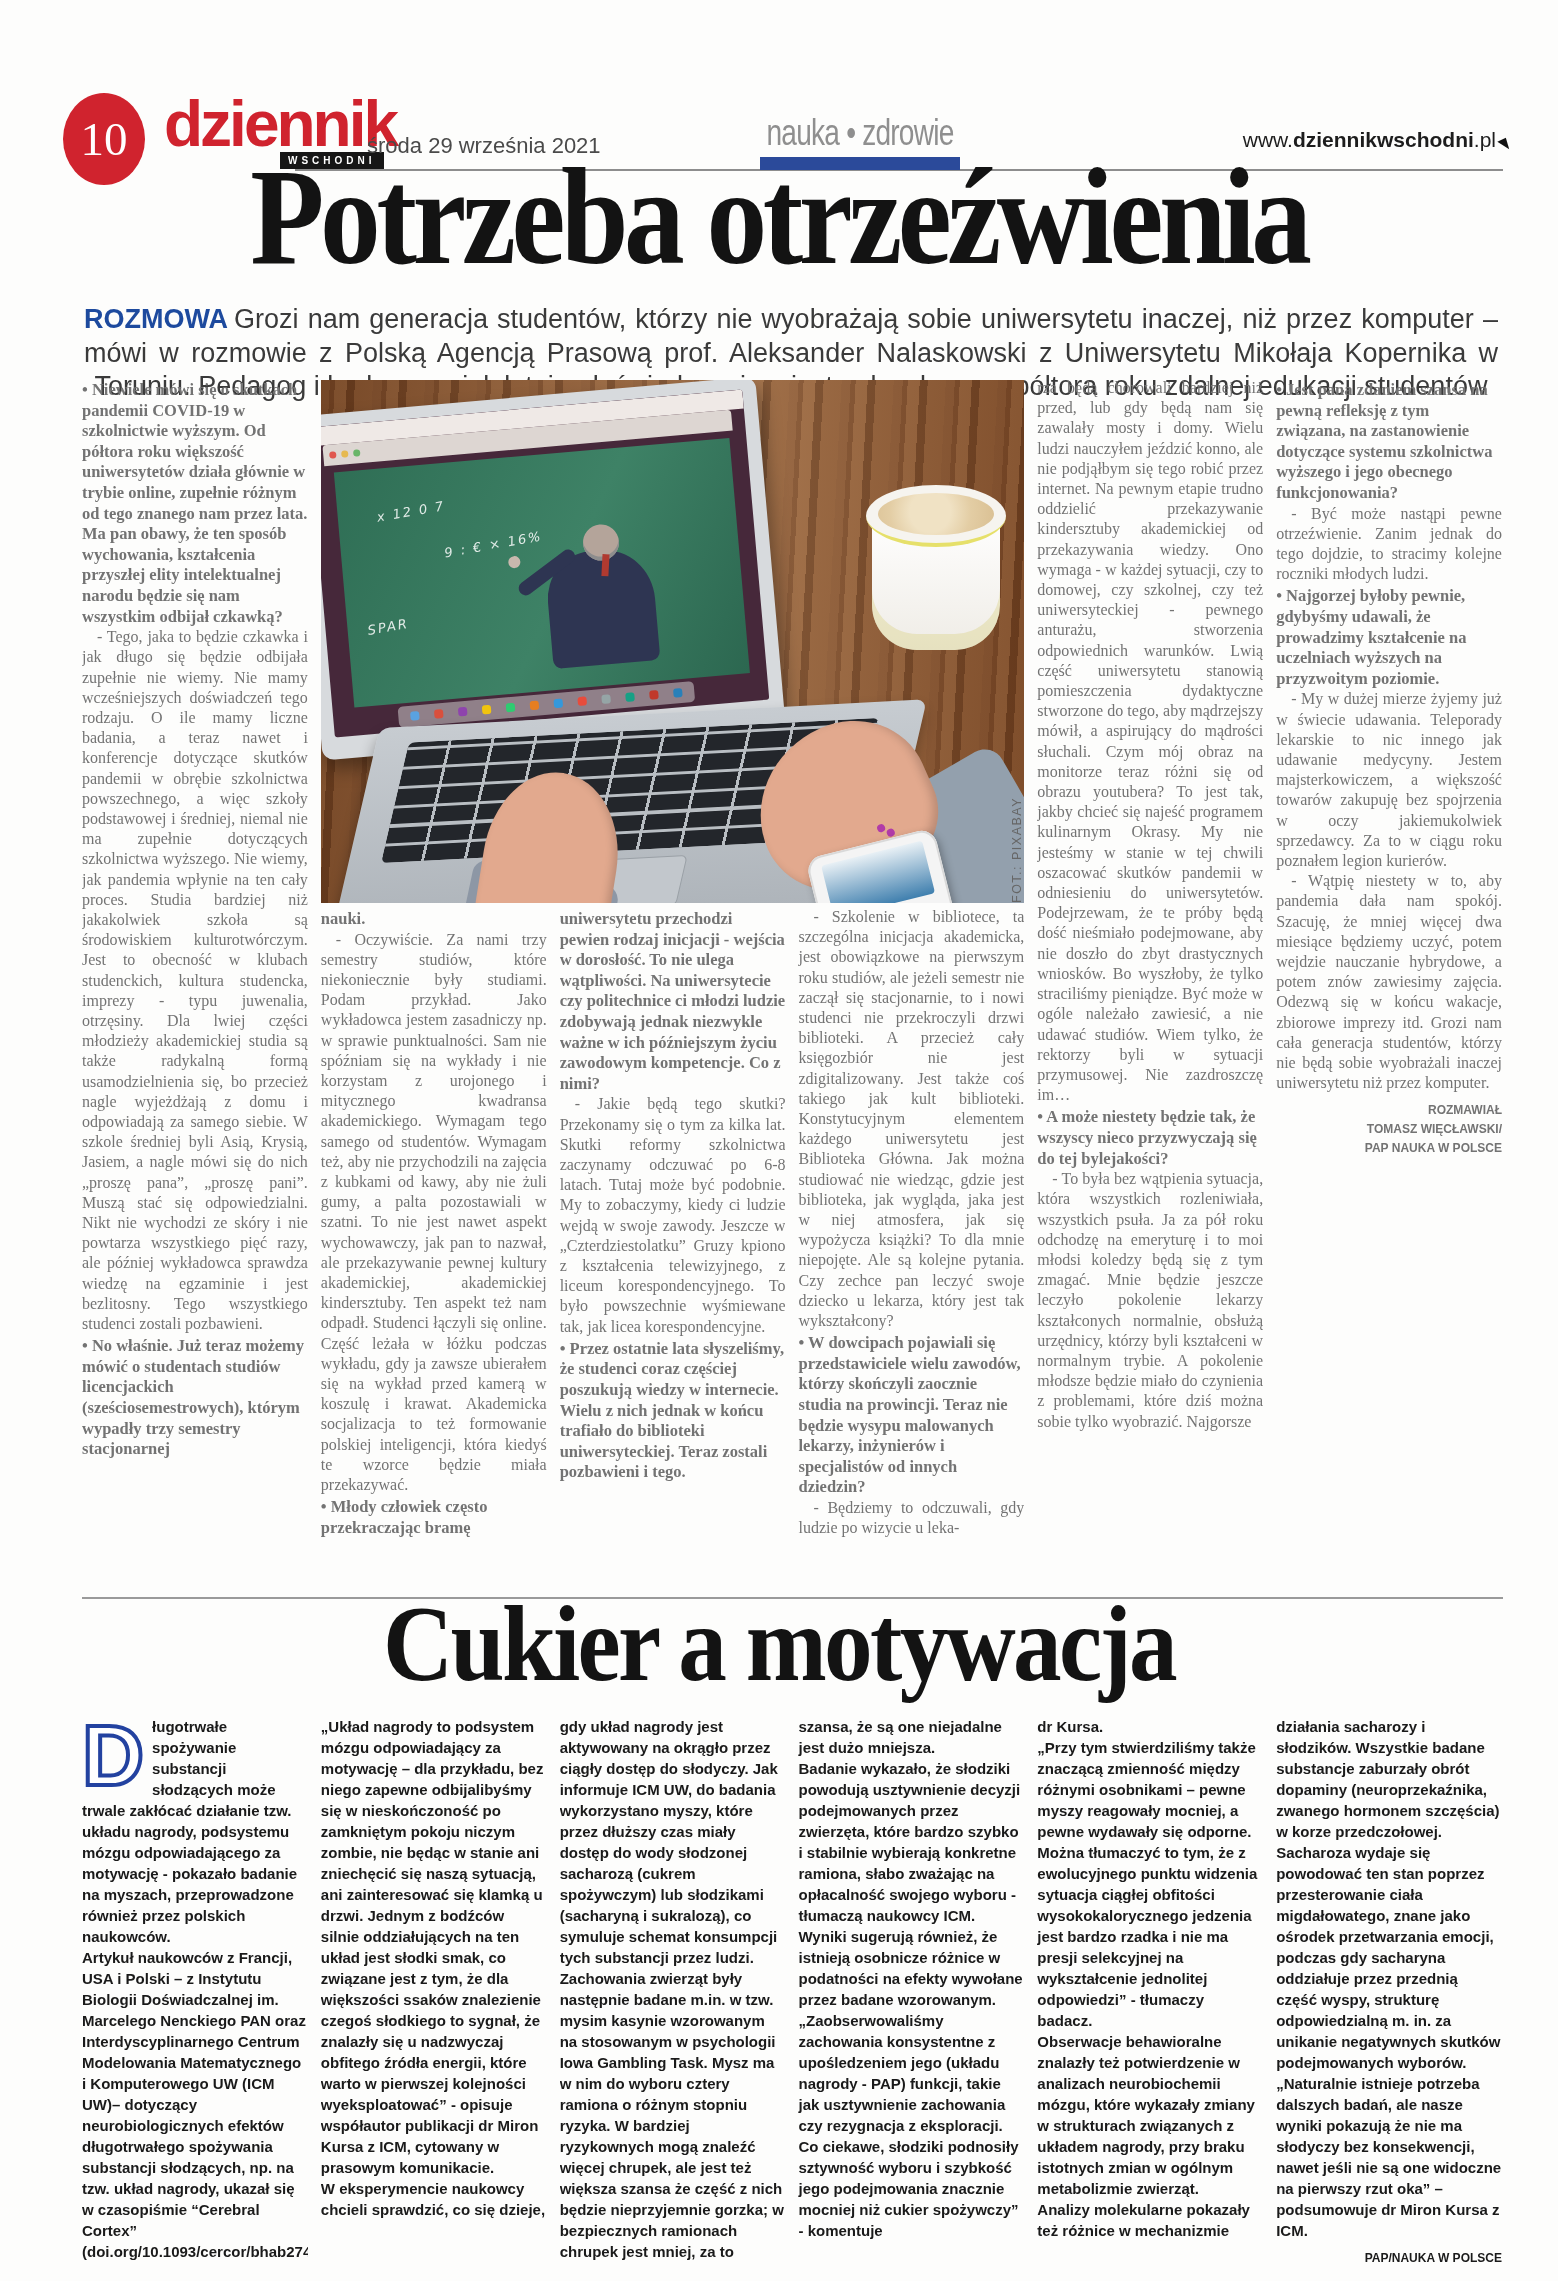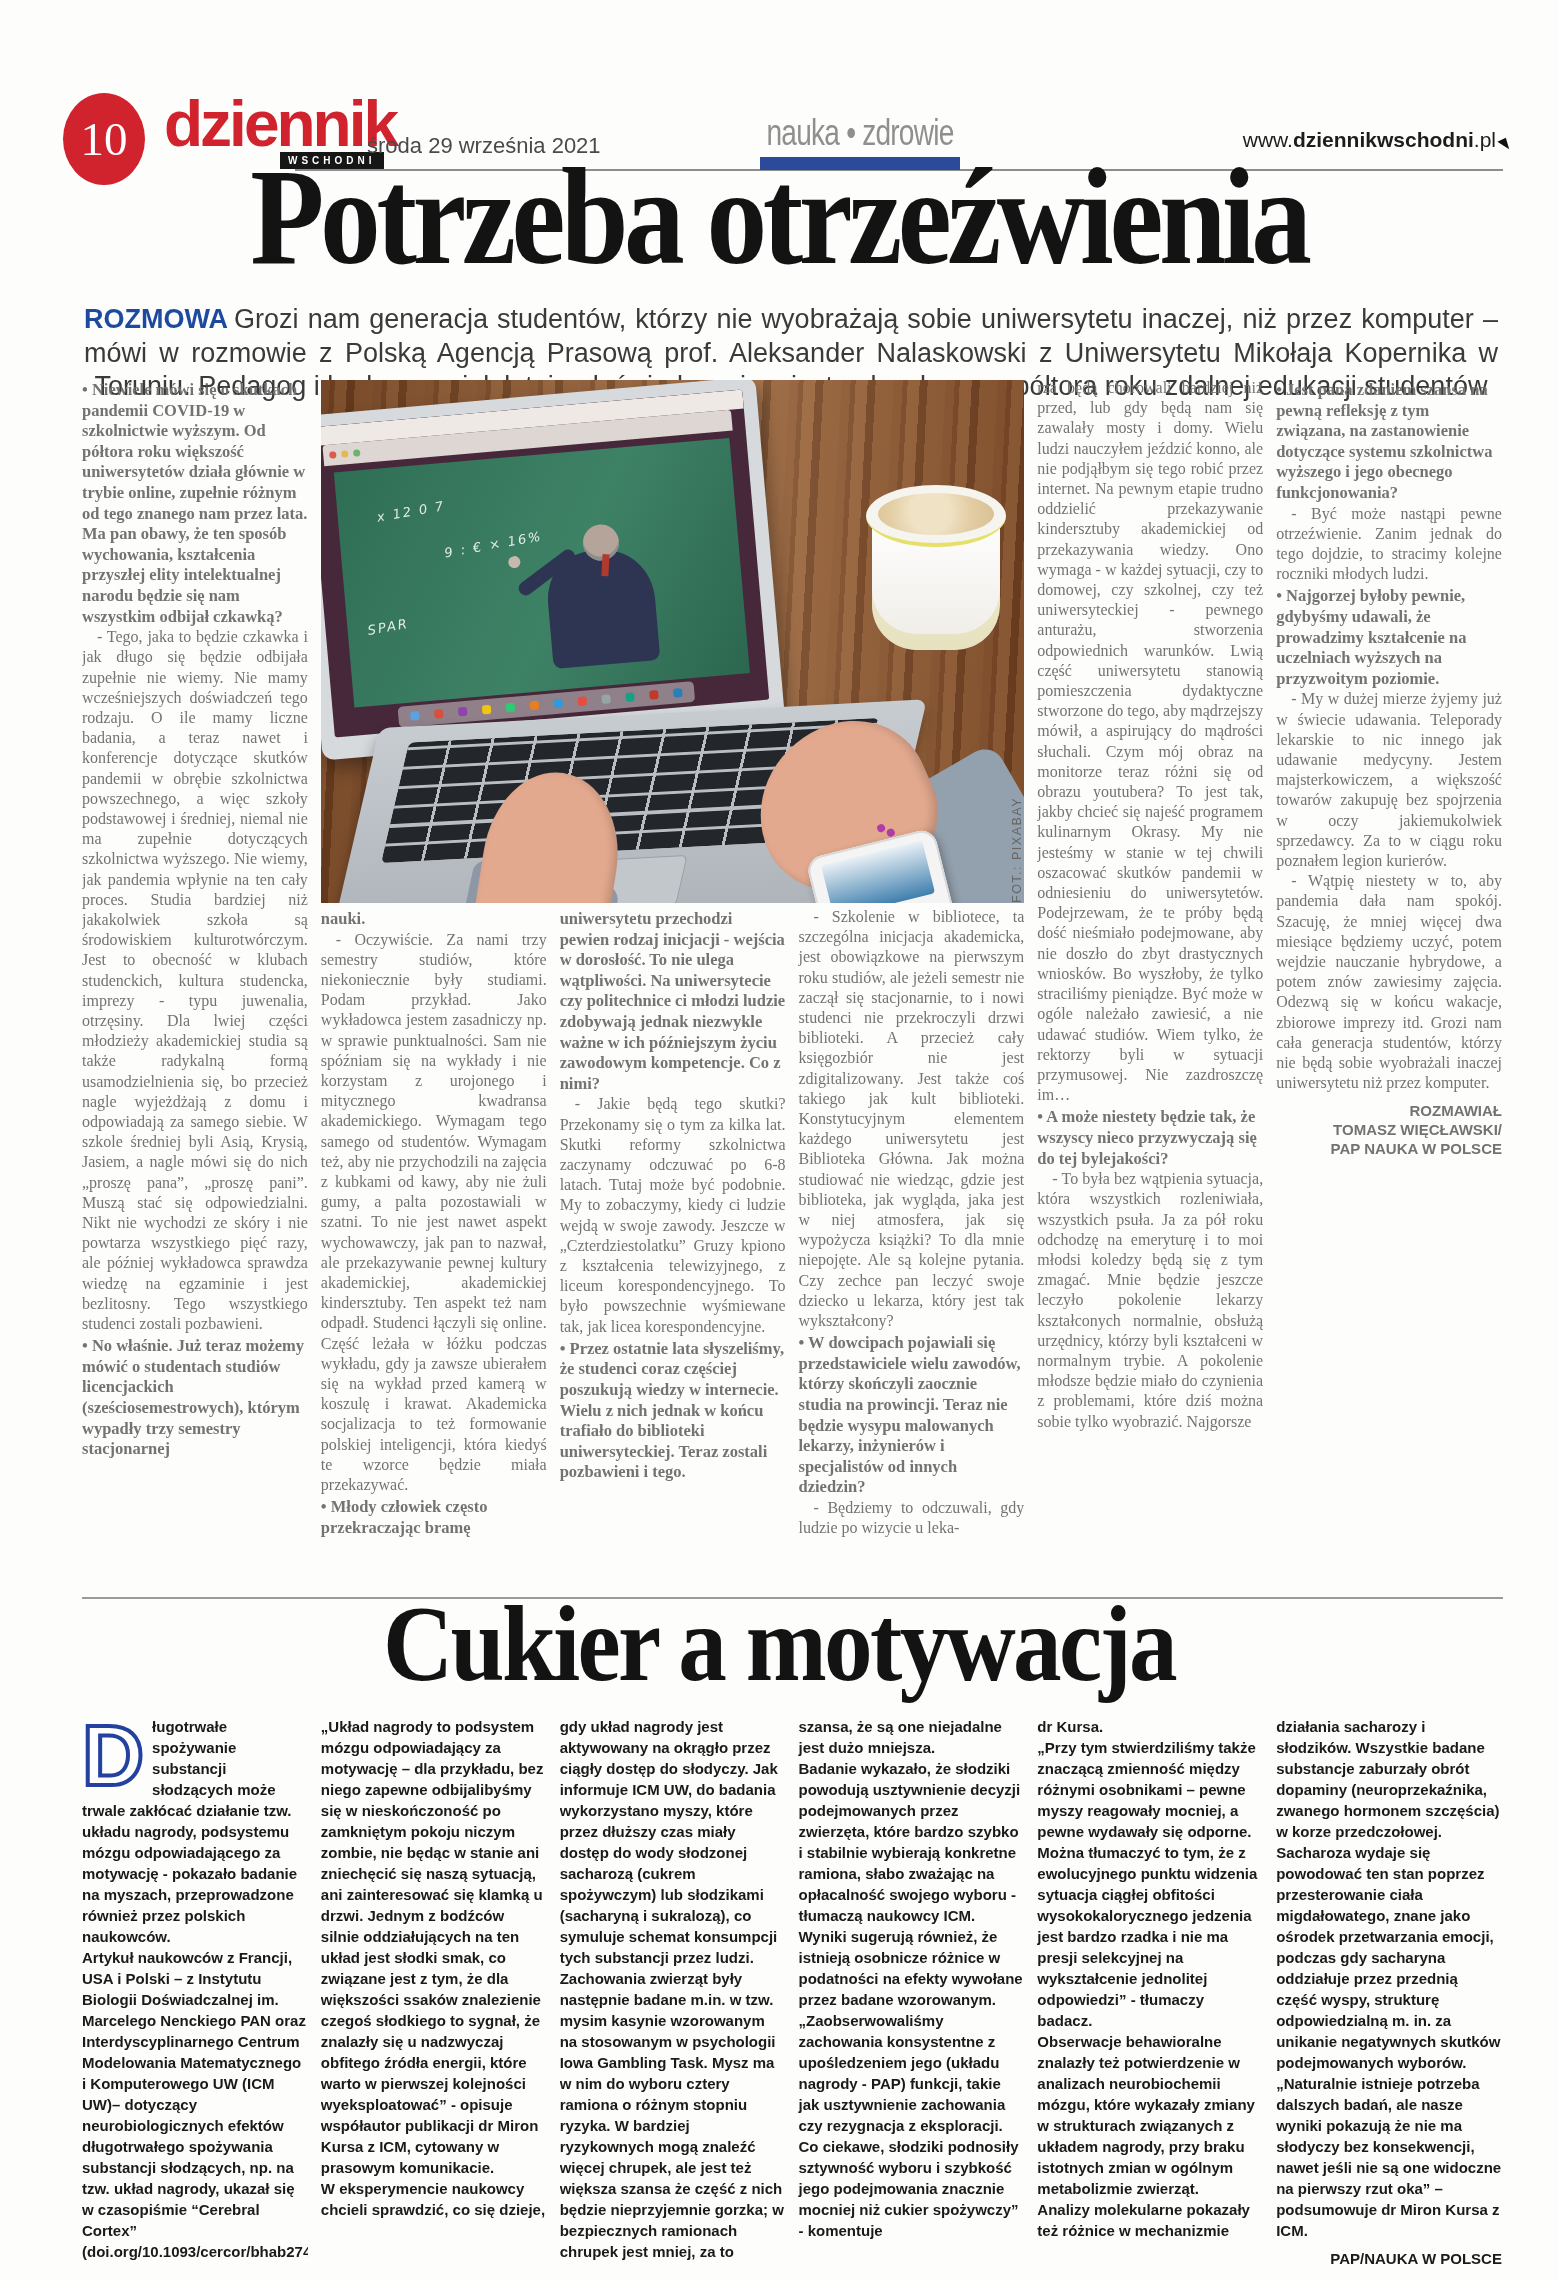--- a/index.html
+++ b/index.html
@@ -31,21 +31,21 @@
   .lead .tag{color:#1d4a9e;font-weight:700;padding-right:6px;}
   
   .a1wrap{position:absolute;left:82px;top:378px;width:1420px;display:flex;gap:13px;}
   .a1col{flex:1;height:1192px;overflow:hidden;font-family:"Liberation Serif",serif;font-size:16px;
          line-height:20.2px;text-align:justify;color:#737373;}
   .a1col.push{padding-top:529px;}
   .a1wrap p{margin:0;}
   .a1wrap p.a{text-indent:15px;}
   .a1wrap p.cont{text-indent:0;}
   .a1wrap p.q{font-weight:700;font-size:16.5px;line-height:20.6px;text-align:left;margin-top:2px;}
-  .byline{font-family:"Liberation Sans",sans-serif;font-weight:700;font-size:15px;line-height:19px;
+  .byline{font-family:"Liberation Sans",sans-serif;font-weight:700;font-size:12px;line-height:19px;
           text-align:right;white-space:pre-line;margin-top:8px !important;text-indent:0 !important;}
   
   .photo{position:absolute;left:321px;top:380px;width:703px;height:523px;overflow:hidden;
          background:linear-gradient(93deg,rgba(60,30,10,.28),rgba(255,228,185,.18) 55%,rgba(70,35,12,.22)),
          repeating-linear-gradient(93deg,#8a5632 0 9px,#7a4827 9px 14px,#96613a 14px 26px,#6e3f20 26px 34px,#8f5a34 34px 52px);}
   .laptop{position:absolute;left:-2%;top:3%;width:66%;height:66%;transform:rotate(-5deg);
           background:#d7dadd;border-radius:12px;padding:12px 14px 22px 14px;box-sizing:border-box;
           box-shadow:4px 10px 18px rgba(0,0,0,.35);}
   .scr{position:relative;height:100%;background:#46283a;border-radius:3px;overflow:hidden;}
   .menustrip{position:absolute;top:0;left:0;right:0;height:6%;background:#efe9e6;}

